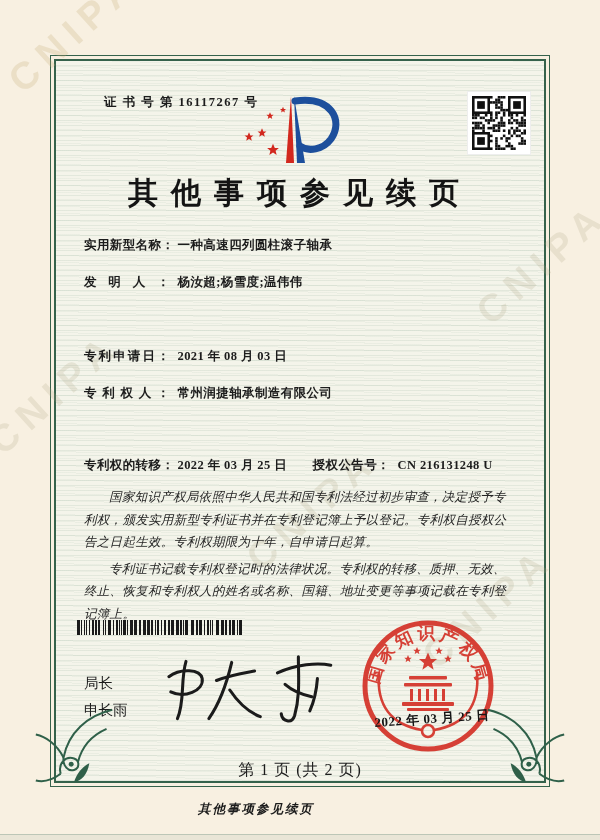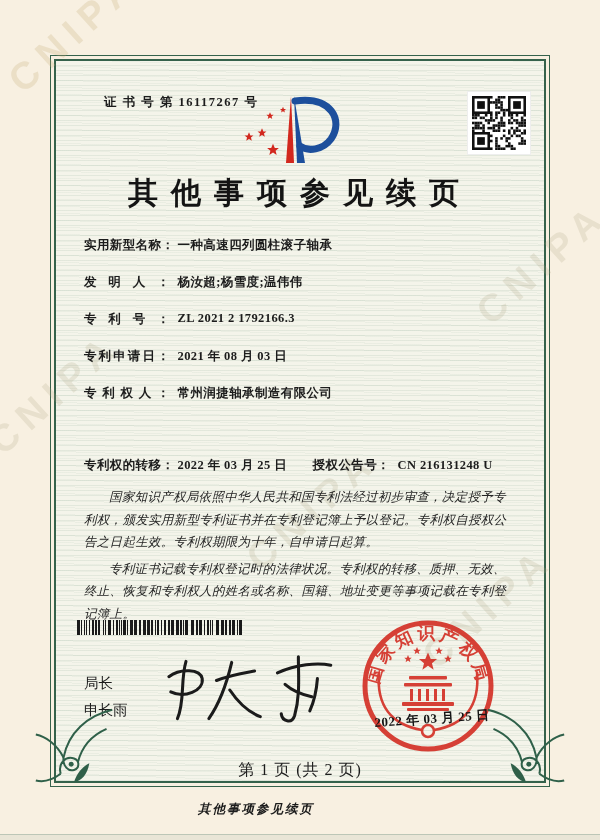--- a/index.html
+++ b/index.html
@@ -268,24 +268,20 @@
   <div class="title">其他事项参见续页</div>
 
   <div class="row" style="top:274px">
     <span class="flabel">发明人：</span>
     <span class="fvalue">杨汝超;杨雪度;温伟伟</span>
   </div>
   <div class="row" style="top:237px">
     <span class="flabel">实用新型名称：</span>
     <span class="fvalue">一种高速四列圆柱滚子轴承</span>
   </div>
-  <div class="row" style="top:311px">
-    <span class="flabel">专利号：</span>
-    <span class="fvalue">ZL 2021 2 1792166.3</span>
-  </div>
   <div class="row" style="top:348px">
     <span class="flabel">专利申请日：</span>
     <span class="fvalue">2021 年 08 月 03 日</span>
   </div>
   <div class="row" style="top:385px">
     <span class="flabel">专利权人：</span>
     <span class="fvalue">常州润捷轴承制造有限公司</span>
   </div>
   <div class="row" style="top:457px">
     <span class="flabel">专利权的转移：</span>

